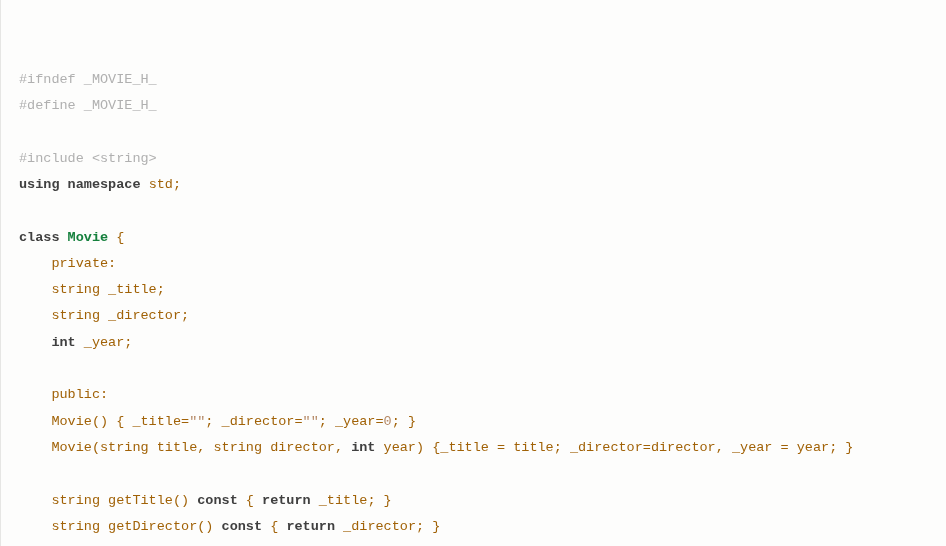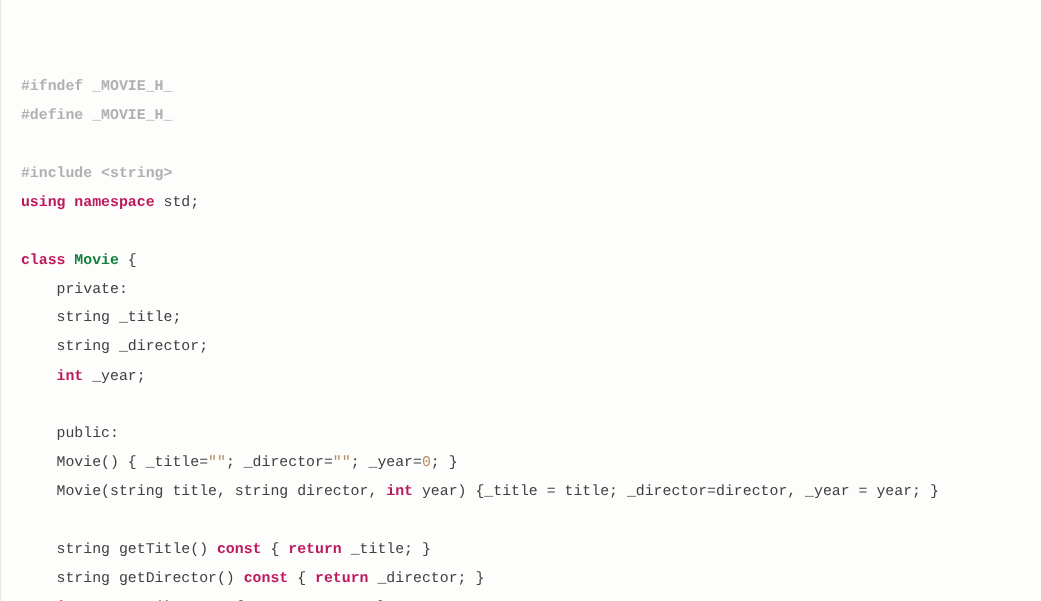--- a/index.html
+++ b/index.html
@@ -7,24 +7,24 @@
     padding: 14px 18px;
     background: #fdfdfc;
     font-family: Consolas, 'Courier New', monospace;
     font-size: 13.5px;
     line-height: 1.95;
     color: #555;
     white-space: pre;
     overflow-x: auto;
     border-left: 1px solid #e6e6e4;
   }
-  .preproc { color: #b0b0b0; font-weight: bold; }
-  .kw { color: #be185d; font-weight: bold; }
+  .preproc { color: #b0b0b0; font-weight: normal; }
+  .kw { color: #404040; font-weight: bold; }
   .cls { color: #15803d; font-weight: bold; }
   .num { color: #b58966; }
   .str { color: #b58966; }
-  .plain { color: #404040; }
+  .plain { color: #a16207; }
 </style>
 </head>
 <body>
 
 <div id="code-container"><div><span class="preproc">#ifndef _MOVIE_H_</span></div><div><span class="preproc">#define _MOVIE_H_</span></div><div><span class="plain"> </span></div><div><span class="preproc">#include &lt;string&gt;</span></div><div><span class="kw">using namespace</span><span class="plain"> std;</span></div><div><span class="plain"> </span></div><div><span class="kw">class </span><span class="cls">Movie</span><span class="plain"> {</span></div><div><span class="plain">    private:</span></div><div><span class="plain">    string _title;</span></div><div><span class="plain">    string _director;</span></div><div><span class="plain">    </span><span class="kw">int</span><span class="plain"> _year;</span></div><div><span class="plain"> </span></div><div><span class="plain">    public:</span></div><div><span class="plain">    Movie() { _title=</span><span class="str">""</span><span class="plain">; _director=</span><span class="str">""</span><span class="plain">; _year=</span><span class="num">0</span><span class="plain">; }</span></div><div><span class="plain">    Movie(string title, string director, </span><span class="kw">int</span><span class="plain"> year) {_title = title; _director=director, _year = year; }</span></div><div><span class="plain"> </span></div><div><span class="plain">    string getTitle() </span><span class="kw">const</span><span class="plain"> { </span><span class="kw">return</span><span class="plain"> _title; }</span></div><div><span class="plain">    string getDirector() </span><span class="kw">const</span><span class="plain"> { </span><span class="kw">return</span><span class="plain"> _director; }</span></div><div><span class="plain">    </span><span class="kw">int</span><span class="plain"> getYear() </span><span class="kw">const</span><span class="plain"> { </span><span class="kw">return</span><span class="plain"> _year; }</span></div></div>
 
 
 </body></html>

